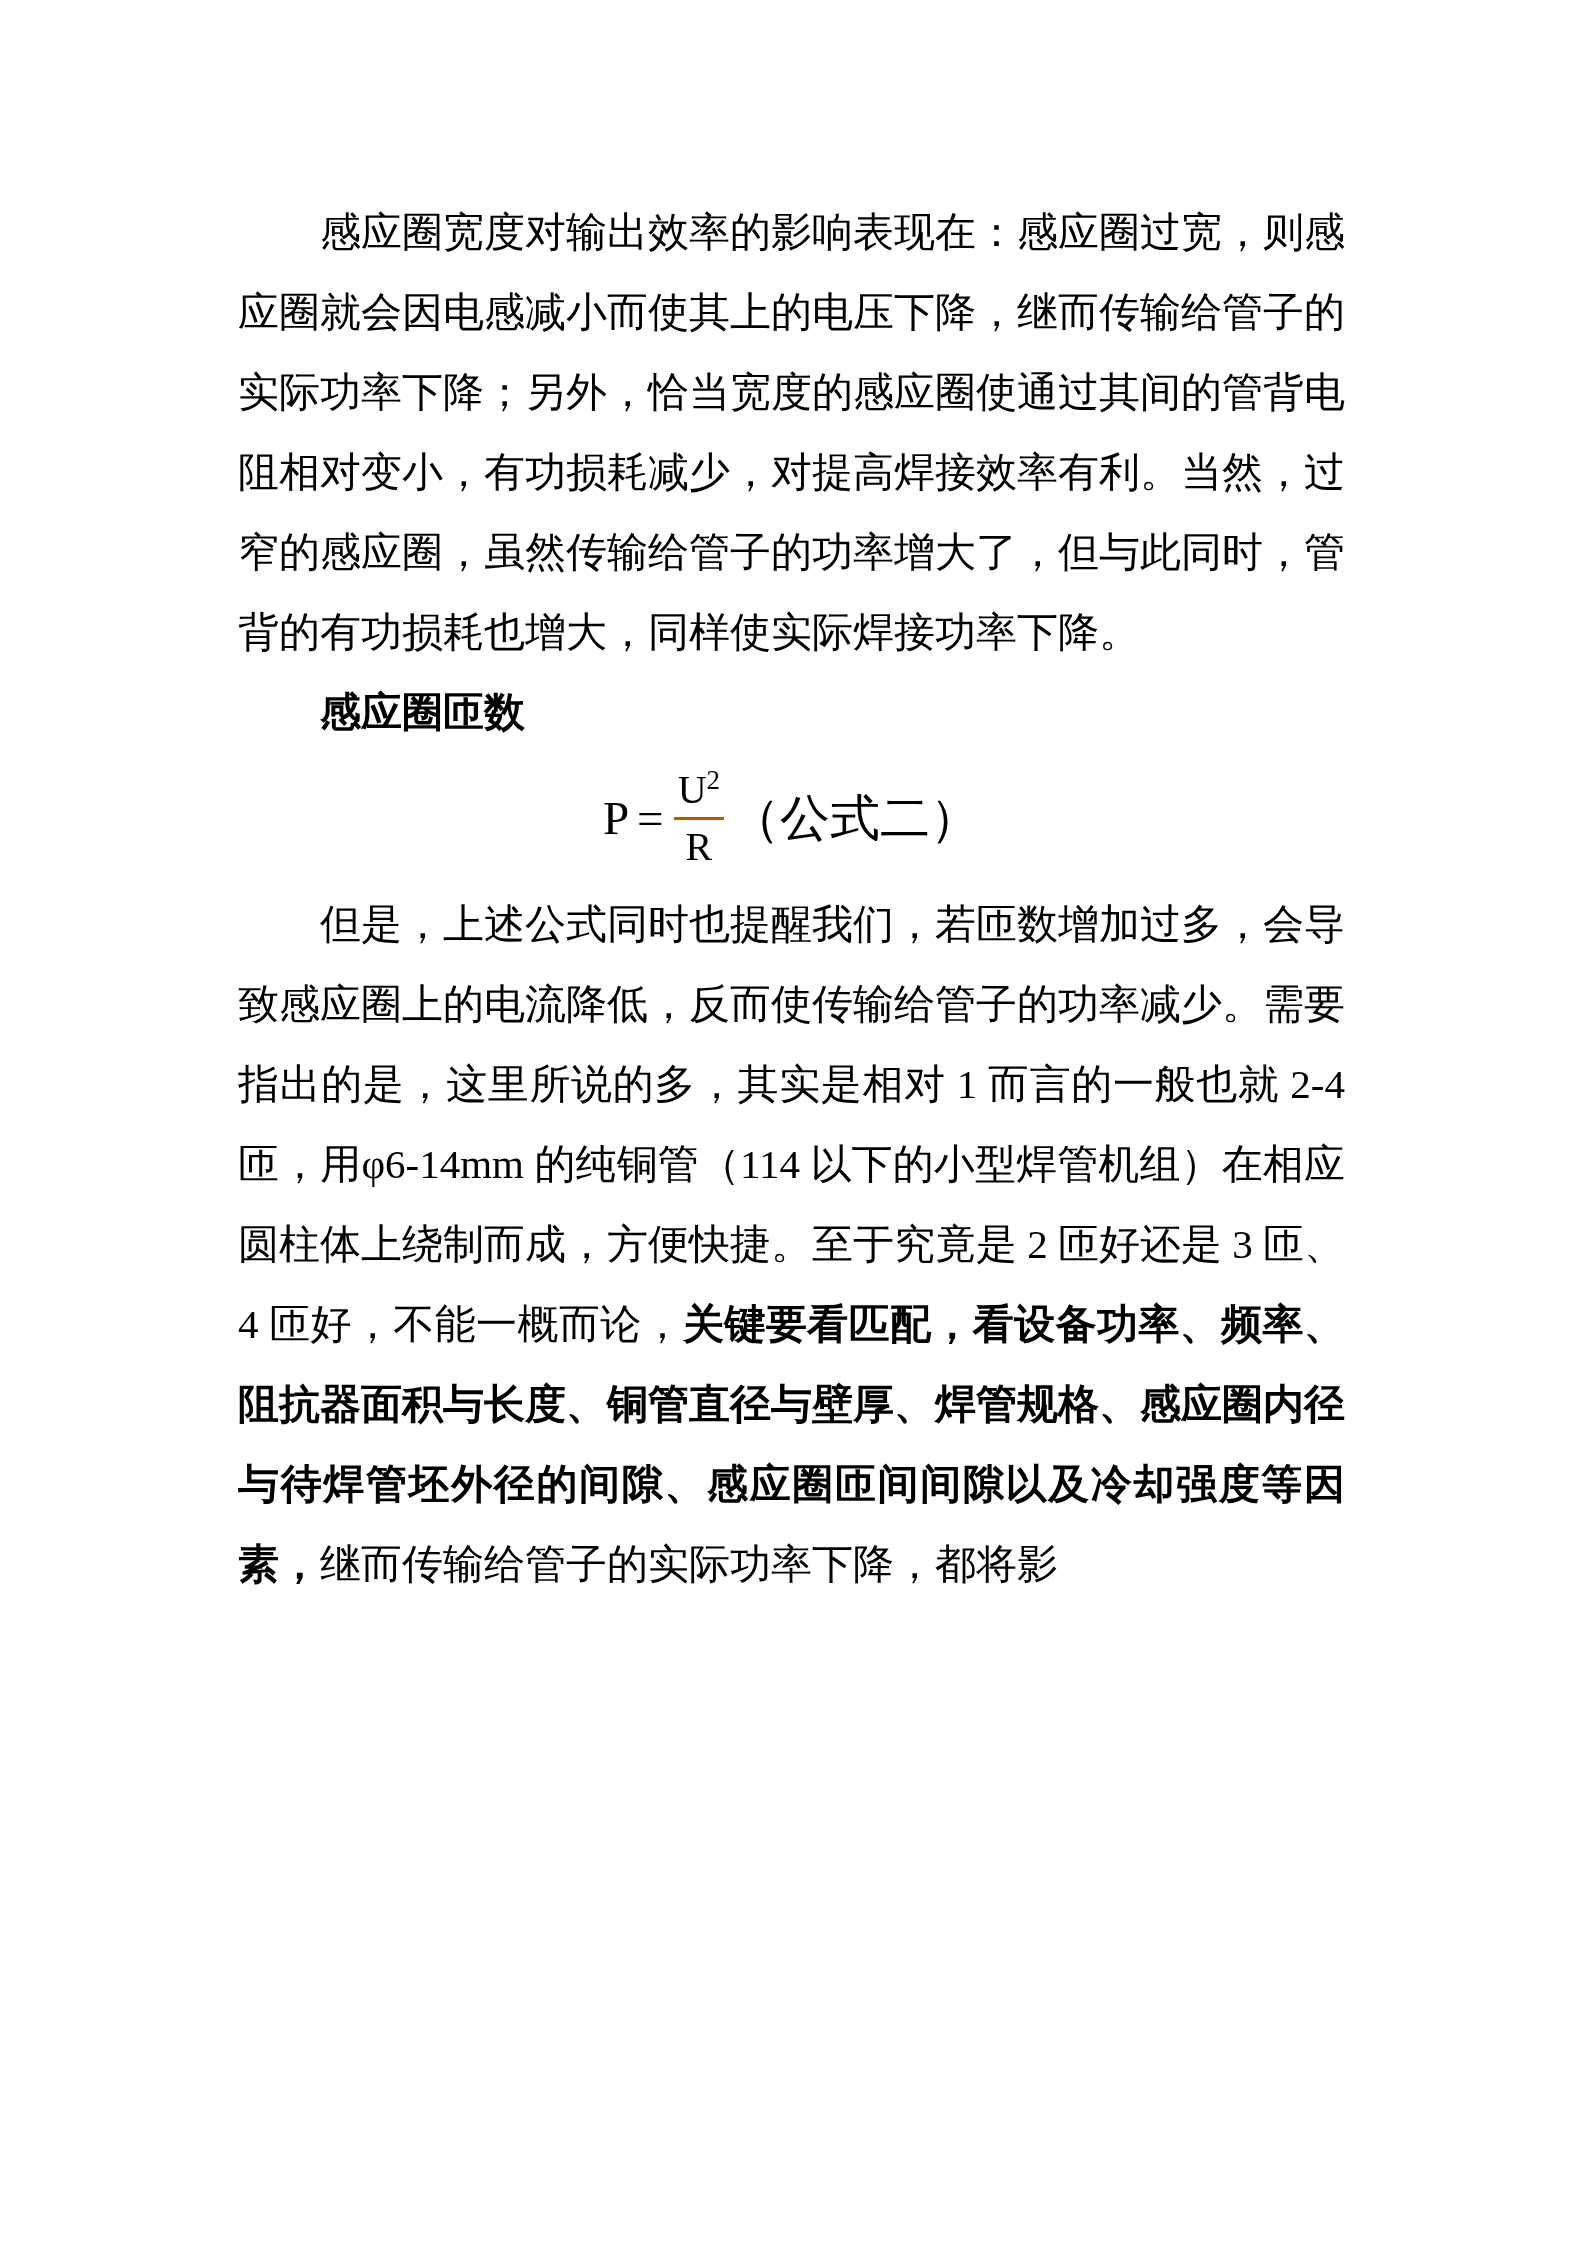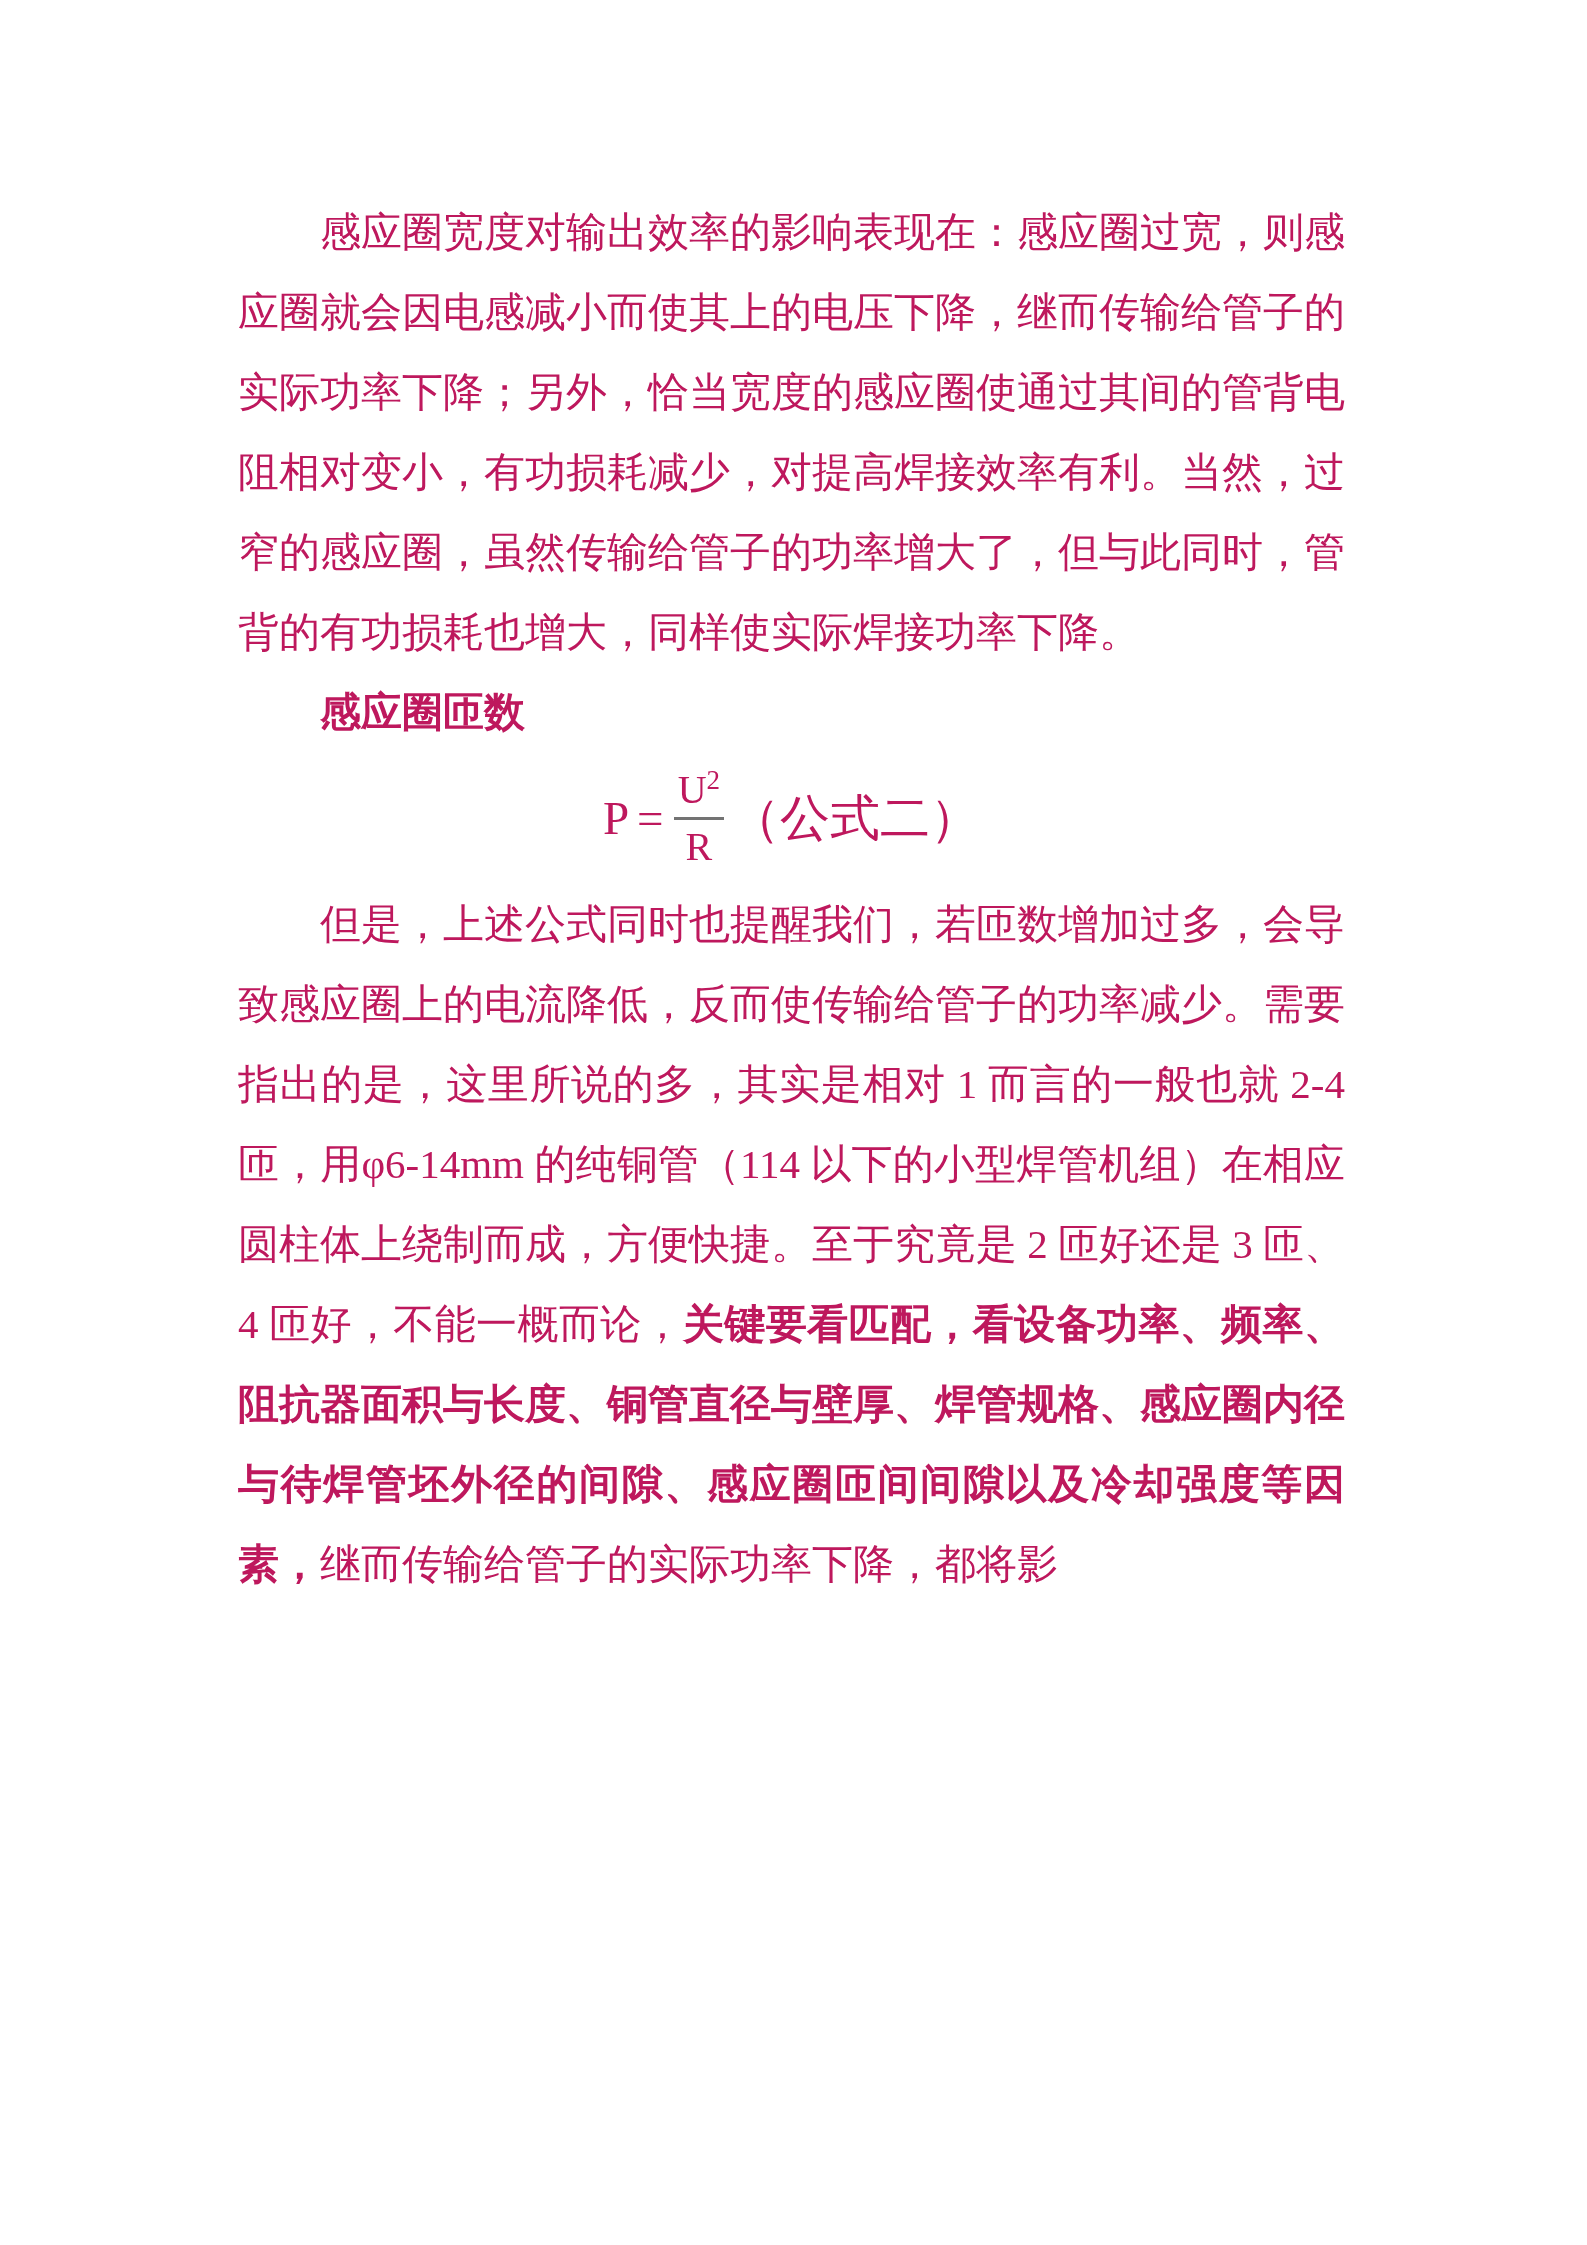--- a/index.html
+++ b/index.html
@@ -11,21 +11,21 @@
     width: 1587px;
     height: 2245px;
     position: relative;
     overflow: hidden;
   }
   .page {
     position: absolute;
     left: 238px;
     top: 192px;
     width: 1107px;
-    color: #be185d;
+    color: #000000;
     font-family: "Liberation Serif", "DejaVu Serif", serif;
     font-size: 41px;
     line-height: 80px;
     text-align: justify;
     text-justify: inter-ideograph;
   }
   .para {
     margin: 0;
     padding: 0;
     text-indent: 2em;
@@ -55,21 +55,21 @@
   }
   .frac {
     display: inline-flex;
     flex-direction: column;
     align-items: center;
     vertical-align: middle;
     font-size: 40px;
   }
   .frac .num {
     padding: 0 4px 7px 4px;
-    border-bottom: 3px solid #737373;
+    border-bottom: 3px solid #a16207;
   }
   .frac .num sup {
     font-size: 27px;
     line-height: 0;
     vertical-align: super;
   }
   .frac .den {
     padding-top: 7px;
   }
   .f-label {

